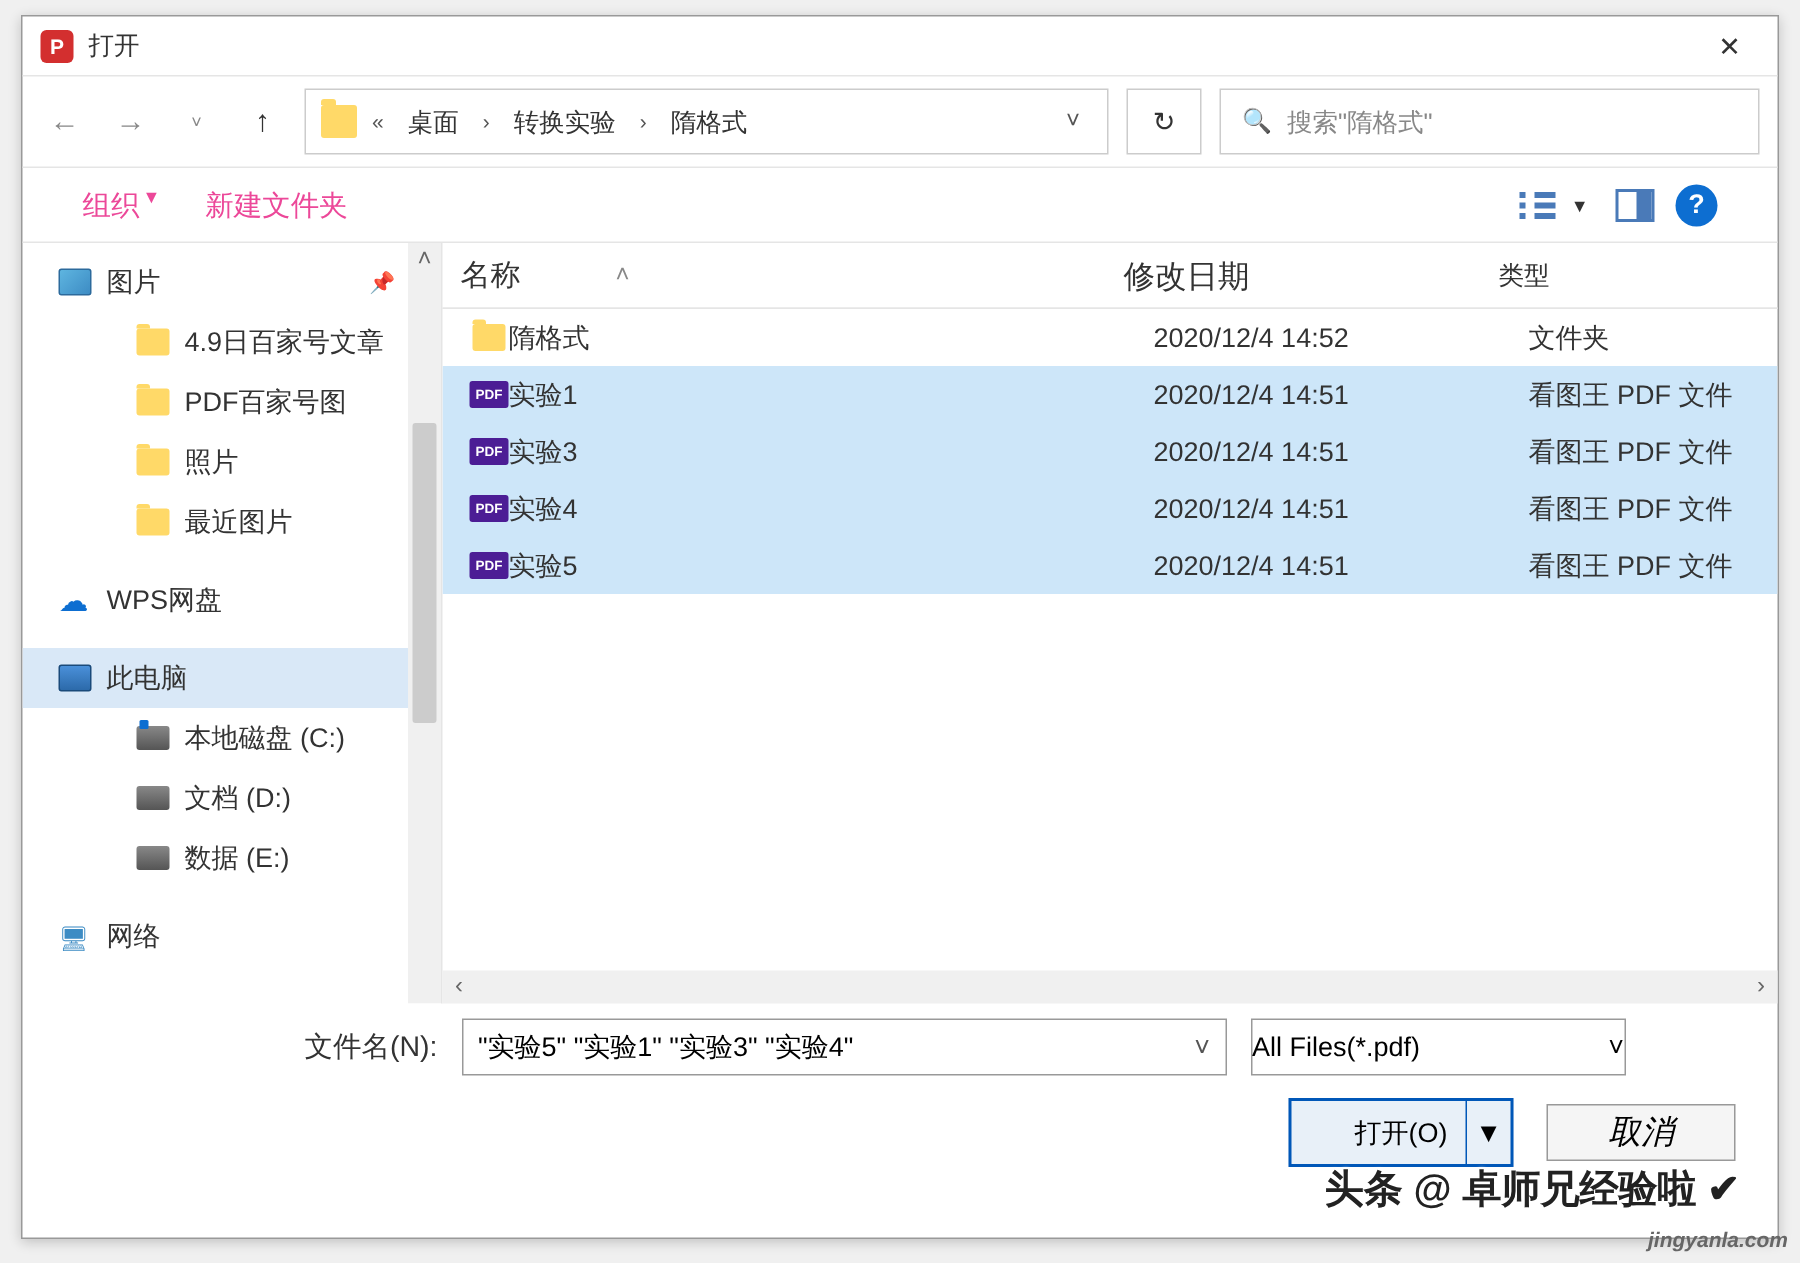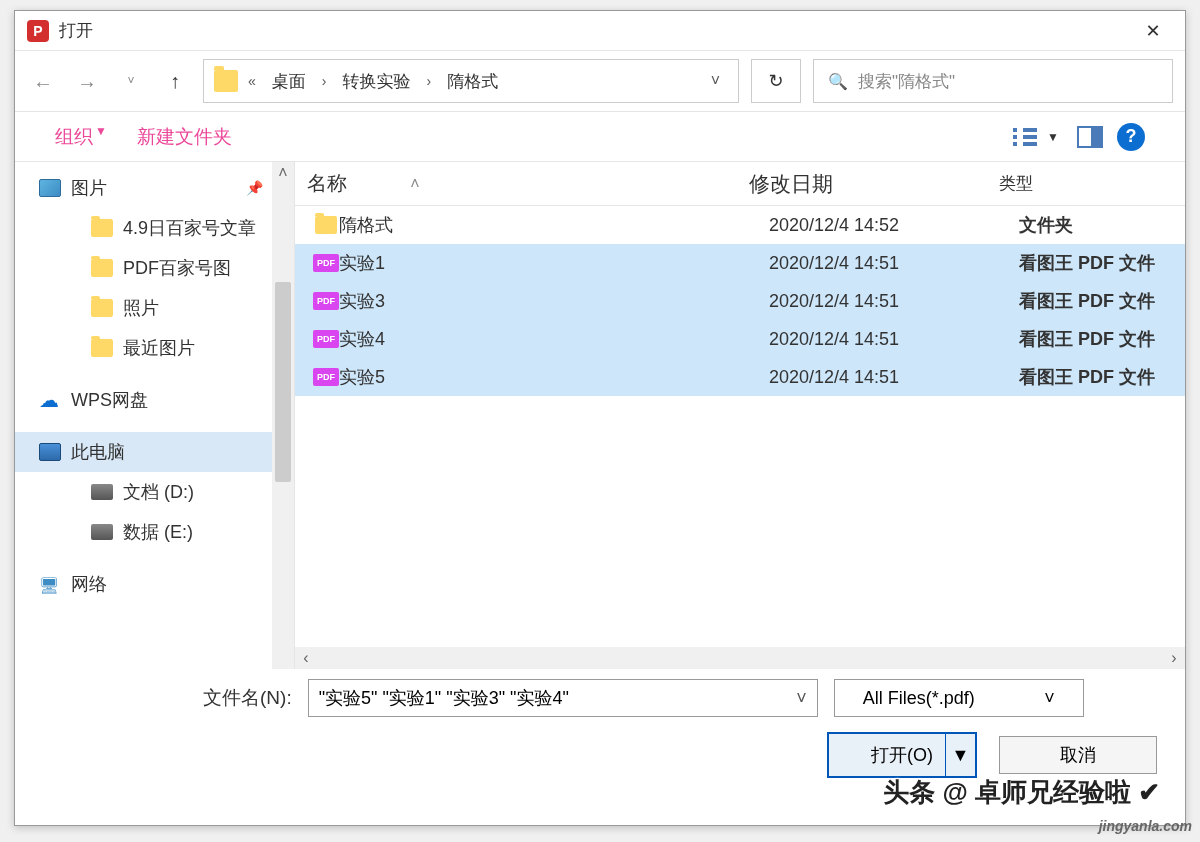--- a/index.html
+++ b/index.html
@@ -62,35 +62,35 @@
     .col-grip { width: 20px; text-align: center; color: #888; cursor: pointer; }
     .col-name { flex: 0 0 454px; padding-left: 12px; font-size: 20px; color: #333; }
     .col-date { flex: 0 0 250px; font-size: 21px; color: #333; }
     .col-type { flex: 1; font-size: 17px; color: #333; }
     .file-list { flex: 1; overflow: hidden; }
     .file-row { height: 38px; display: flex; align-items: center; cursor: pointer; }
     .file-row.selected { background: #cde6f9; }
     .file-icon-cell { width: 44px; display: flex; align-items: center; justify-content: center; padding-left: 18px; }
     .file-name-cell { flex: 0 0 430px; font-size: 18px; color: #333; }
     .file-date-cell { flex: 0 0 250px; font-size: 18px; color: #333; }
-    .file-type-cell { flex: 1; font-size: 18px; color: #333; white-space: nowrap; overflow: hidden; font-weight: bold; }
-    .pdf-badge { width: 40px; height: 18px; background: #d946ef; color: #fff; font-size: 9px; font-weight: bold; display: flex; align-items: center; justify-content: center; border-radius: 2px; }
+    .file-type-cell { flex: 1; font-size: 18px; color: #333; white-space: nowrap; overflow: hidden; }
+    .pdf-badge { width: 40px; height: 18px; background: #4c1d95; color: #fff; font-size: 9px; font-weight: bold; display: flex; align-items: center; justify-content: center; border-radius: 2px; }
     .hscroll { height: 22px; background: #f0f0f0; display: flex; align-items: center; }
     .hscroll-btn { width: 22px; height: 22px; display: flex; align-items: center; justify-content: center; color: #666; }
 
     .filename-row { height: 58px; display: flex; align-items: center; padding: 0 28px; gap: 16px; }
     .fn-label { font-size: 19px; color: #333; margin-left: 160px; }
     .fn-input { width: 510px; height: 38px; border: 1px solid #999; padding: 0 10px; font-size: 18px; display: flex; align-items: center; justify-content: space-between; }
     .fn-input .dd { color: #555; cursor: pointer; }
-    .filter-select { width: 250px; height: 38px; border: 1px solid #999; padding: 0 28px; font-size: 18px; display: flex; align-items: center; justify-content: space-between; cursor: pointer; }
+    .filter-select { width: 250px; height: 38px; border: 1px solid #999; padding: 0 0; font-size: 18px; display: flex; align-items: center; justify-content: space-between; cursor: pointer; }
 
     .action-row { height: 56px; display: flex; align-items: center; justify-content: flex-end; padding: 0 28px; gap: 22px; }
     .open-btn { width: 150px; height: 46px; border: 2px solid #0057b8; background: #e8f0f8; display: flex; align-items: center; justify-content: center; font-size: 18px; cursor: pointer; position: relative; }
     .open-split { position: absolute; right: 0; top: 0; bottom: 0; width: 30px; border-left: 1px solid #0057b8; display: flex; align-items: center; justify-content: center; }
-    .cancel-btn { width: 158px; height: 38px; border: 1px solid #999; background: #f5f5f5; display: flex; align-items: center; justify-content: center; font-size: 18px; cursor: pointer; }
+    .cancel-btn { width: 126px; height: 38px; border: 1px solid #999; background: #f5f5f5; display: flex; align-items: center; justify-content: center; font-size: 22px; cursor: pointer; font-style: italic; }
 
     .watermark1 { position: absolute; right: 40px; bottom: 32px; font-size: 26px; font-weight: bold; color: #222; text-shadow: 0 0 3px #fff, 0 0 3px #fff; z-index: 100; }
     .watermark2 { position: absolute; right: 8px; bottom: 8px; font-size: 14px; font-style: italic; color: #666; font-weight: bold; z-index: 100; }
   </style>
 </head>
 <body>
 
 <div class="dialog">
   <div class="titlebar">
     <div class="app-icon">P</div>
@@ -174,20 +174,24 @@
       <div class="sb-item root">
           <span class="wps-icon"></span>
           <span>WPS网盘</span>
         </div>
       <div class="sb-section"></div>
       <div class="sb-item root selected">
           <span class="pc-icon"></span>
           <span>此电脑</span>
         </div>
       <div class="sb-item">
+          <span class="disk-icon c"></span>
+          <span>本地磁盘 (C:)</span>
+        </div>
+      <div class="sb-item">
           <span class="disk-icon"></span>
           <span>文档 (D:)</span>
         </div>
       <div class="sb-item">
           <span class="disk-icon"></span>
           <span>数据 (E:)</span>
         </div>
       <div class="sb-section"></div>
       <div class="sb-item root">
           <span class="net-icon"></span>

